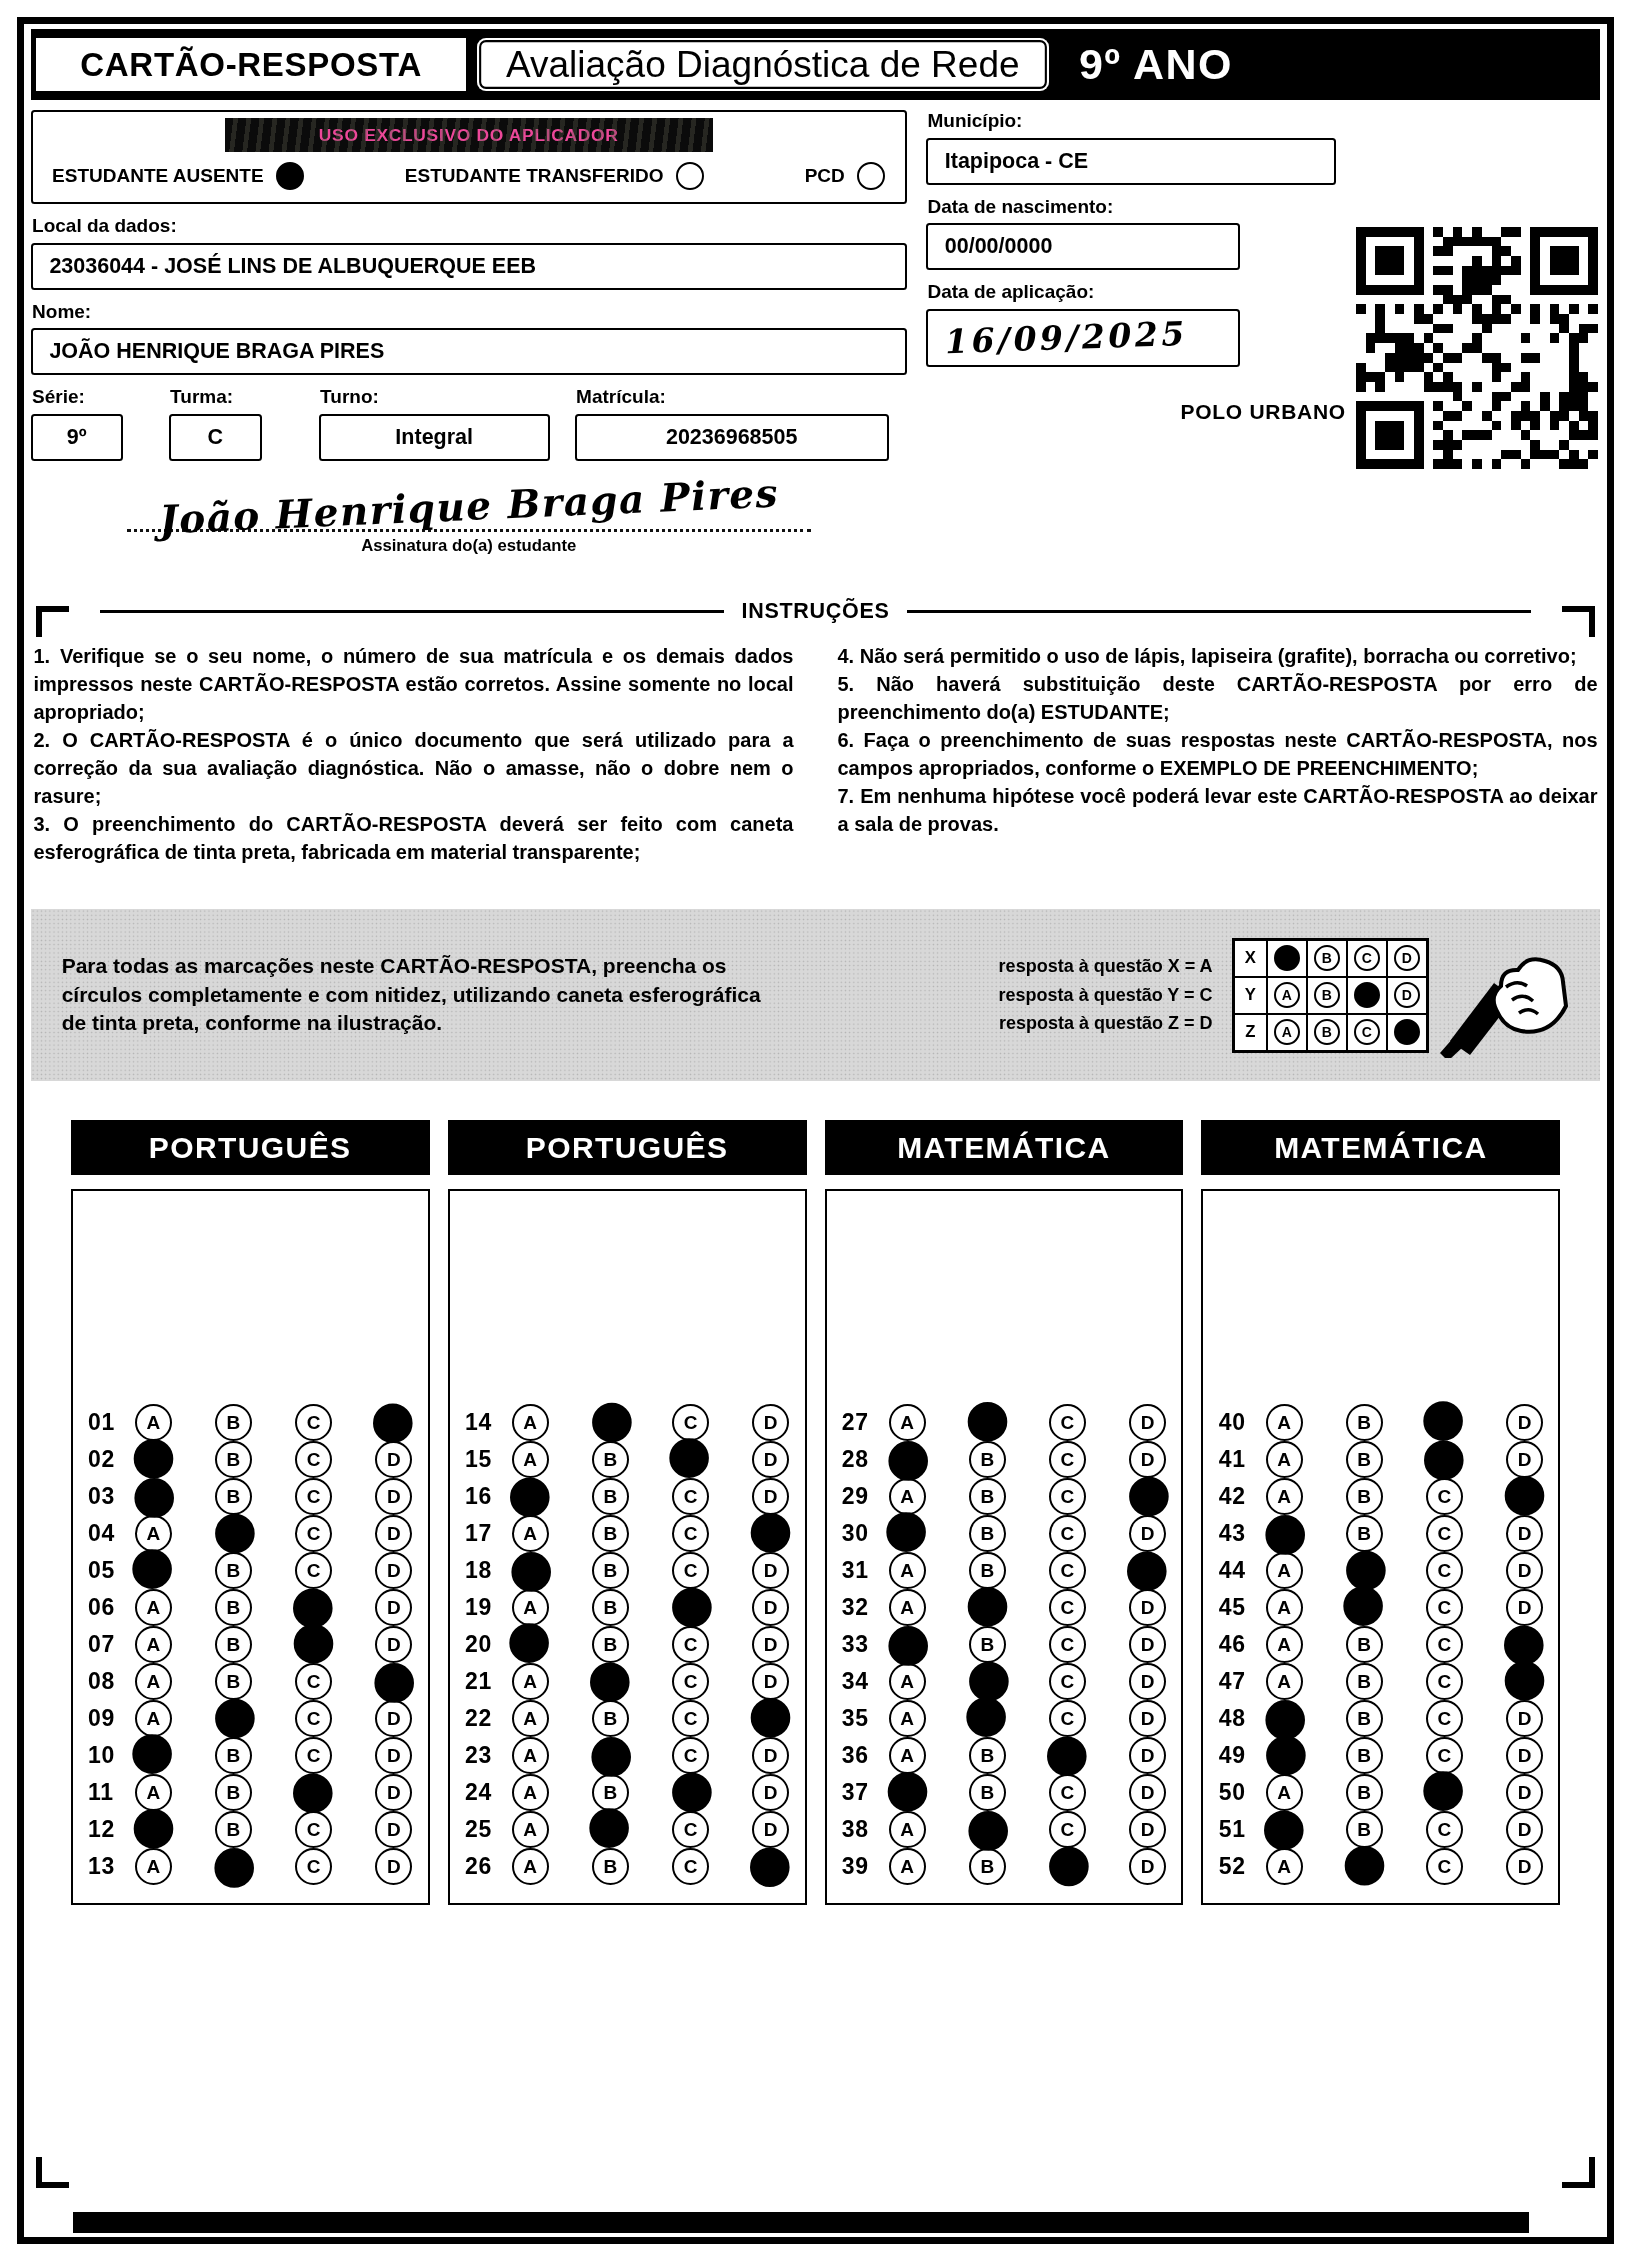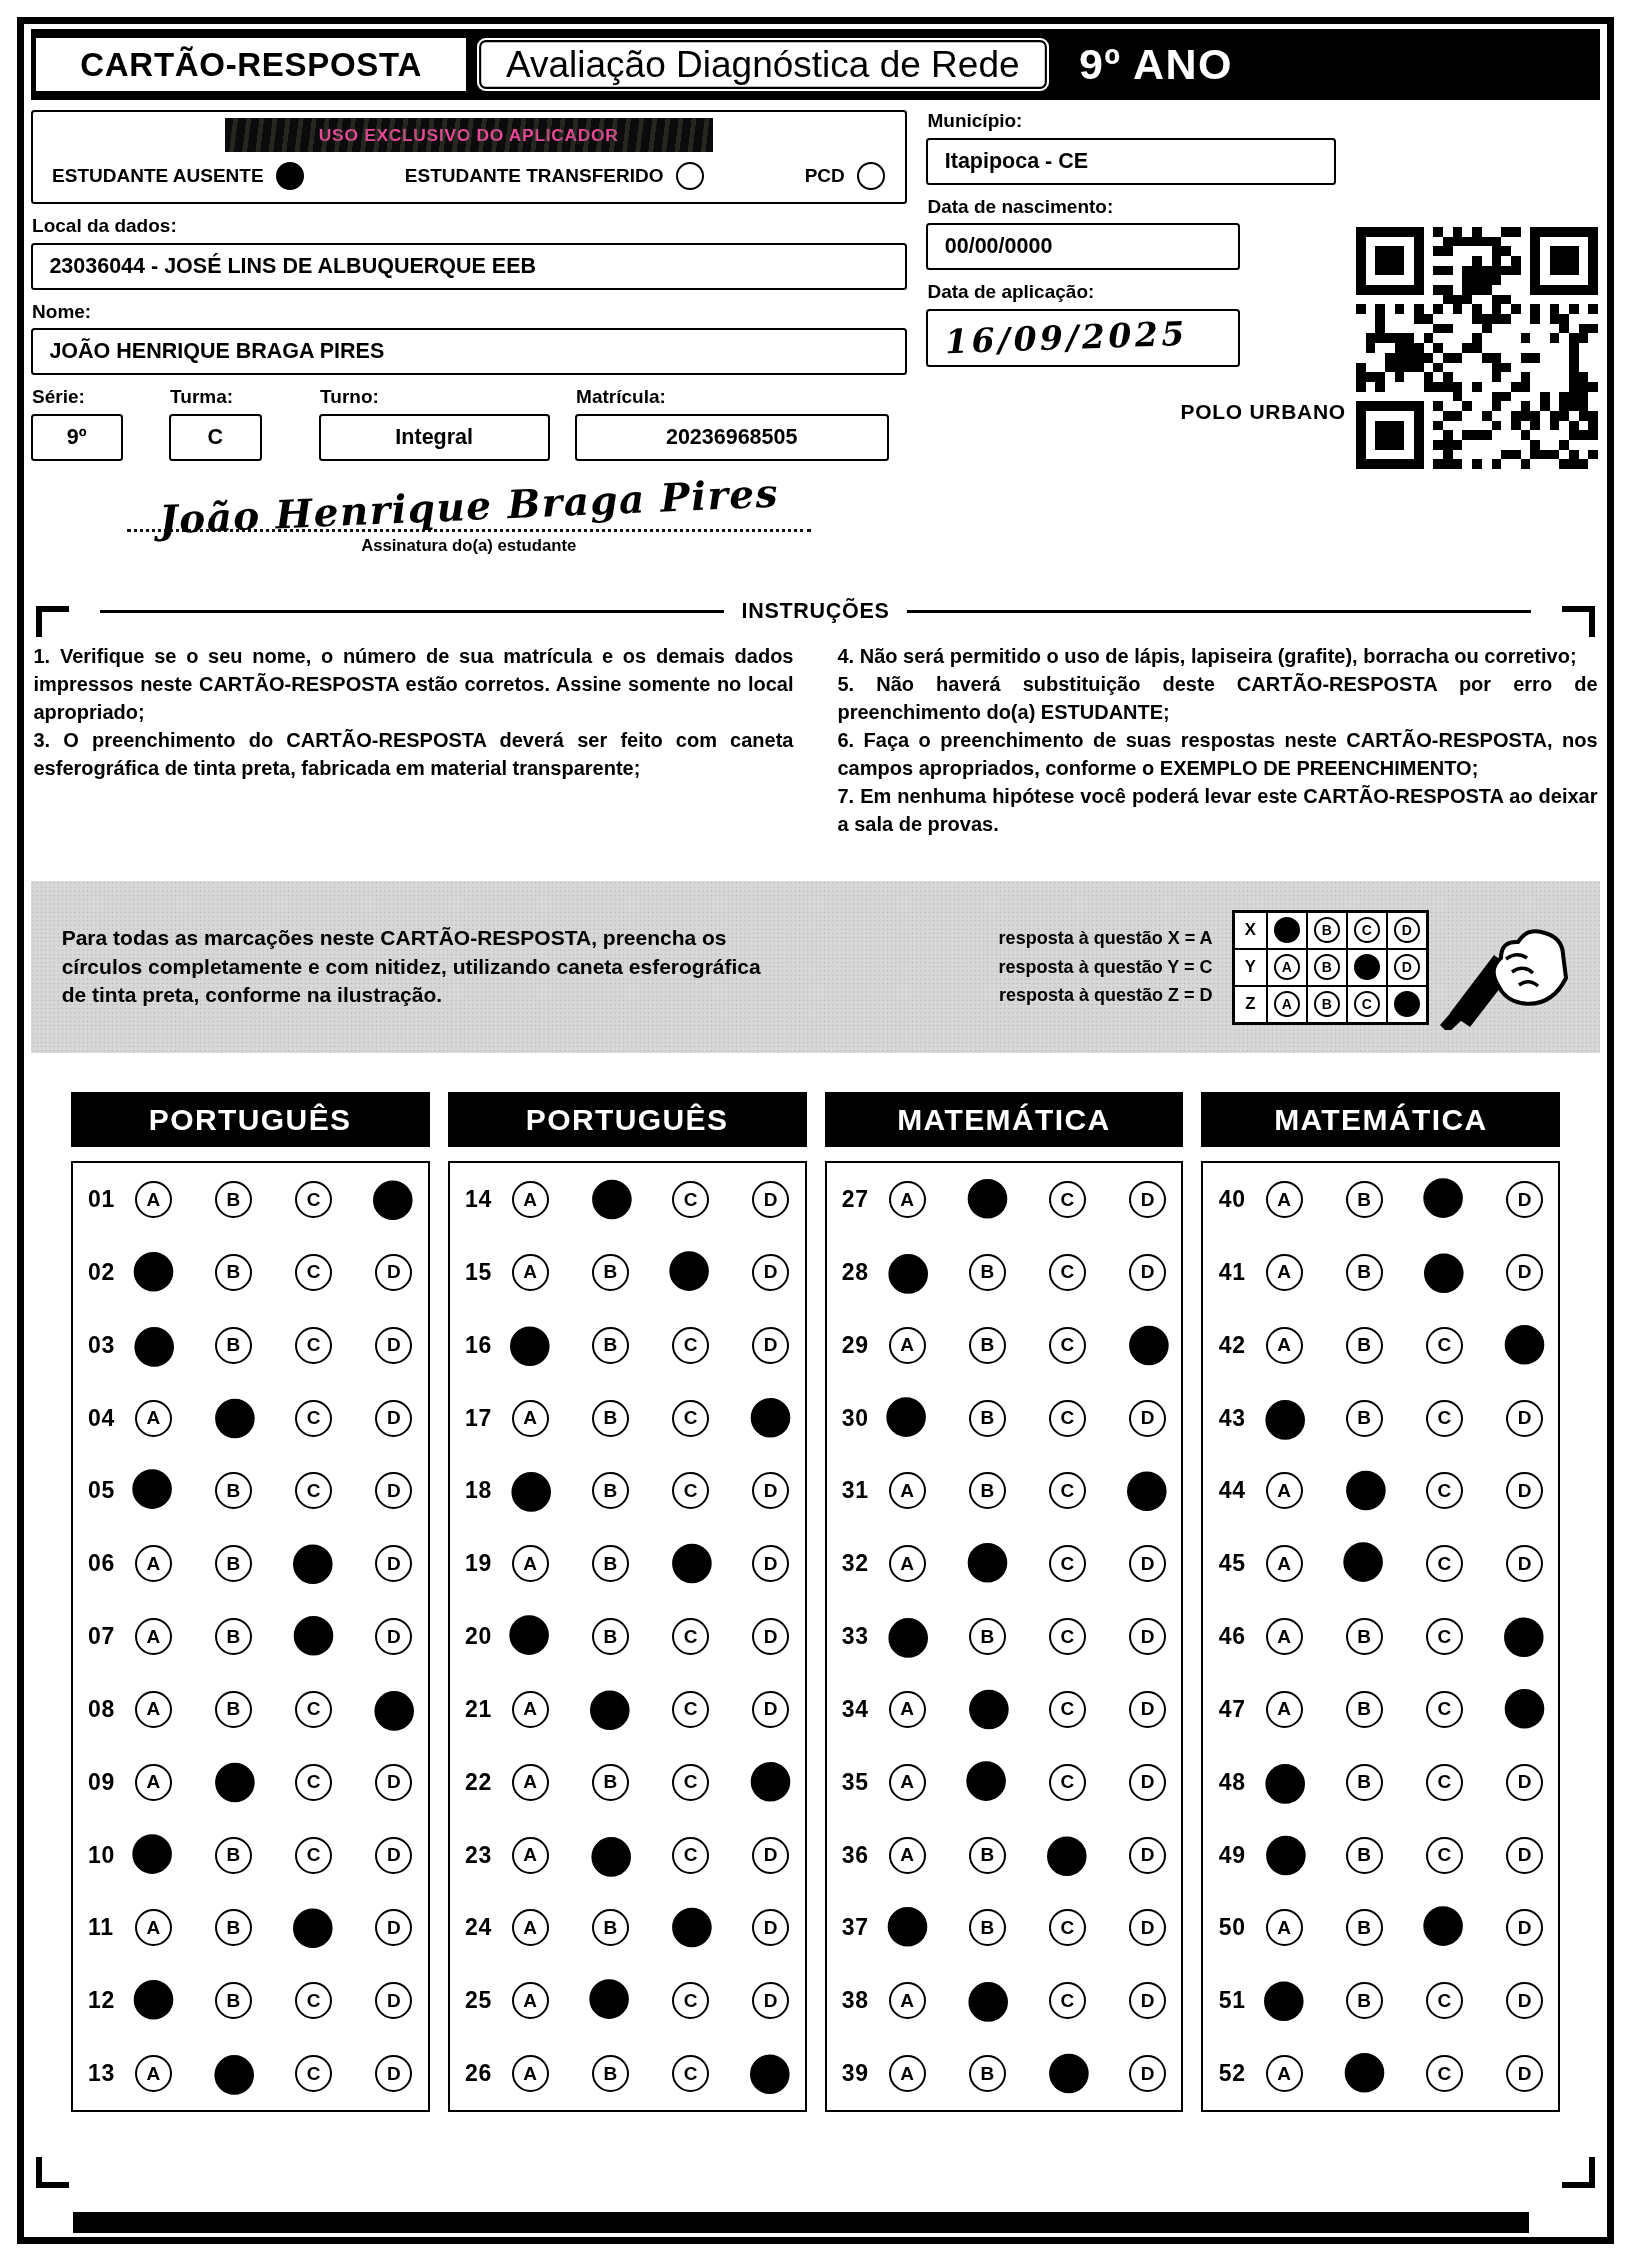--- a/index.html
+++ b/index.html
@@ -71,21 +71,21 @@
   .ex-cell { width:40px; height:37px; border:1.4px solid #000; display:flex; align-items:center; justify-content:center; background:#fff; }
   .ex-cell.lab { width:33px; font-weight:bold; font-size:16.7px; }
   .ex-bubble { width:26px; height:26px; border:2.1px solid #000; border-radius:50%; display:flex; align-items:center; justify-content:center; font-size:14px; font-weight:bold; background:#fff; }
   .ex-bubble.filled { background:#000; color:transparent; }
   .hand-svg { width:132px; height:125px; margin-left:-11px; flex:0 0 auto; }
 
   
   .answers { display:flex; gap:18px; margin:39px 40px 0; }
   .ans-col { flex:1; }
   .ans-header { background:#000; color:#fff; font-weight:bold; font-size:30px; text-align:center; padding:10.4px 0; letter-spacing:1.4px; }
-  .ans-box { border:2.8px solid #000; margin-top:14px; height:951px; padding:18px 15.3px; display:flex; flex-direction:column; justify-content:space-between; background:#fff; }
+  .ans-box { border:2.8px solid #000; margin-top:14px; height:716px; padding:18px 15.3px; display:flex; flex-direction:column; justify-content:flex-end; background:#fff; }
   .q-row { display:flex; align-items:center; }
   .q-num { width:44px; font-weight:bold; font-size:23px; letter-spacing:0.7px; }
   .q-bubbles { flex:1; display:flex; justify-content:space-between; padding-left:2.8px; }
   .bubble { width:37px; height:37px; border:2.8px solid #000; border-radius:50%; display:flex; align-items:center; justify-content:center; font-weight:bold; font-size:19px; background:#fff; }
   .bubble.filled { background:#000; color:transparent; border-color:#000; }
 
   
   .bottom-bar { position:absolute; left:49px; right:78px; bottom:4.2px; height:21px; background:#000; }
   .bk { position:absolute; width:33px; height:31px; }
   .bk.tl { left:36px; top:606px; border-top:6.3px solid #000; border-left:6.3px solid #000; }
@@ -387,20 +387,21 @@
 
     <div class="instr-section">
       <div class="instr-title-row">
         <div class="rule"></div>
         <div class="instr-title">INSTRUÇÕES</div>
         <div class="rule"></div>
       </div>
       <div class="instr-cols">
         <div class="instr-col" id="instr-left">
             <p>1. Verifique se o seu nome, o número de sua matrícula e os demais dados impressos neste CARTÃO-RESPOSTA estão corretos. Assine somente no local apropriado;</p>
+            <p>2. O CARTÃO-RESPOSTA é o único documento que será utilizado para a correção da sua avaliação diagnóstica. Não o amasse, não o dobre nem o rasure;</p>
             <p>3. O preenchimento do CARTÃO-RESPOSTA deverá ser feito com caneta esferográfica de tinta preta, fabricada em material transparente;</p>
           </div>
         <div class="instr-col" id="instr-right">
             <p>4. Não será permitido o uso de lápis, lapiseira (grafite), borracha ou corretivo;</p>
             <p>5. Não haverá substituição deste CARTÃO-RESPOSTA por erro de preenchimento do(a) ESTUDANTE;</p>
             <p>6. Faça o preenchimento de suas respostas neste CARTÃO-RESPOSTA, nos campos apropriados, conforme o EXEMPLO DE PREENCHIMENTO;</p>
             <p>7. Em nenhuma hipótese você poderá levar este CARTÃO-RESPOSTA ao deixar a sala de provas.</p>
           </div>
       </div>
     </div>

